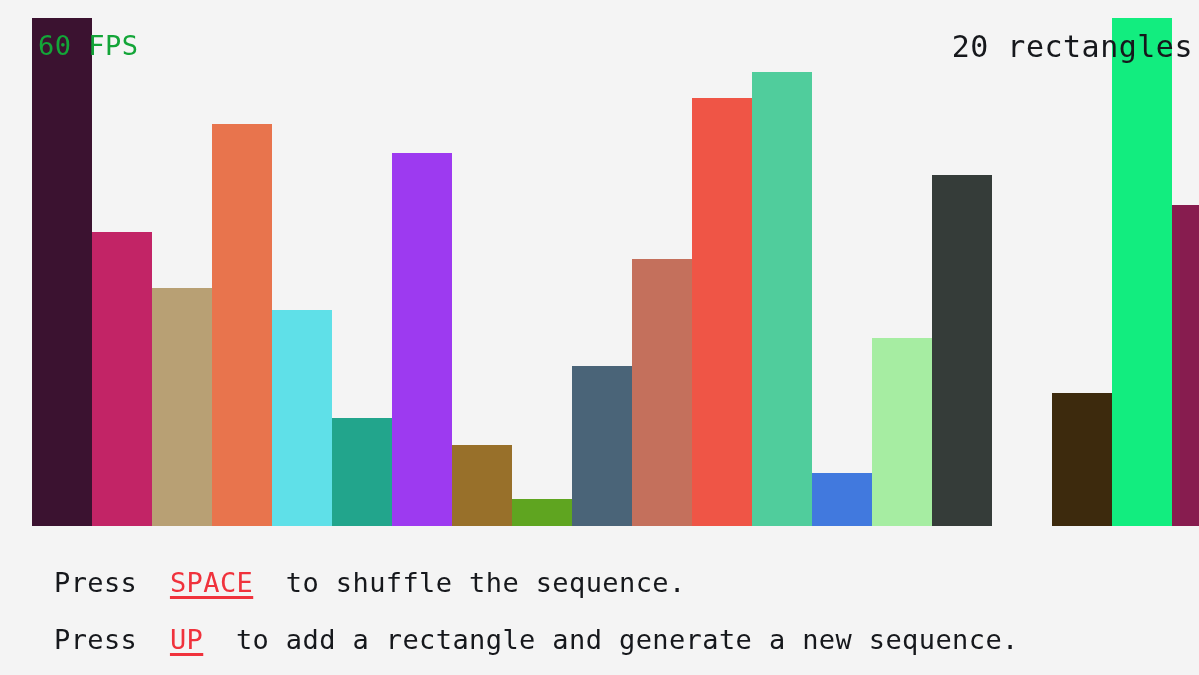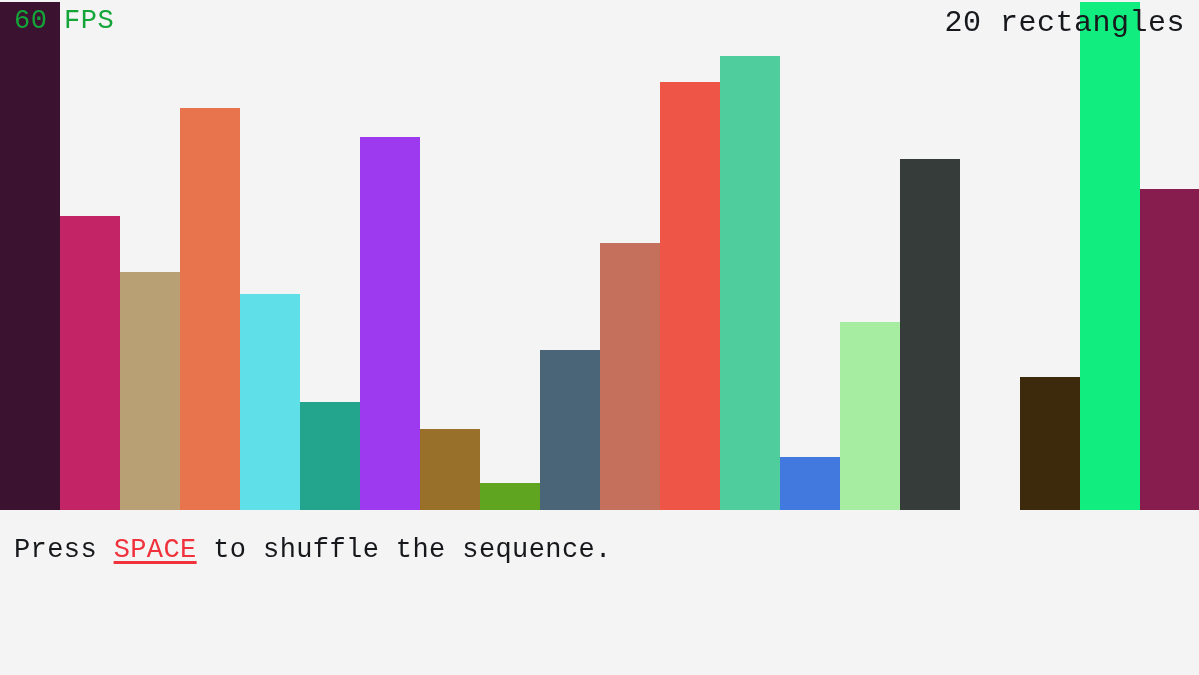--- a/index.html
+++ b/index.html
@@ -1,15 +1,15 @@
 <!DOCTYPE html>
 <html><head>
 <meta charset="utf-8">
 <style>
-  * { margin: 0; padding: 0; box-sizing: border-box; font-family: Liberation Mono, monospace; }
+  * { margin: 8px; padding: 0; box-sizing: border-box; }
 
   html, body {
     width: 1199px;
     height: 675px;
     overflow: hidden;
   }
 
   body {
     background: #f4f4f4;
     font-family: "DejaVu Sans Mono", "Liberation Mono", monospace;
@@ -105,13 +105,14 @@
     <div class="bar" style="left: 1080px; width: 60px; height: 508px; background: rgb(18, 237, 127);"></div>
     <div class="bar" style="left: 1140px; width: 60px; height: 321px; background: rgb(135, 28, 79);"></div>
   </div>
 
 <div id="fps-counter" style="color: rgb(19, 165, 56);">60 FPS</div>
 
 <div id="rect-count" style="color: rgb(22, 24, 28);">20 rectangles</div>
 
 <div id="instructions">
     <div class="instruction-line"><span>Press </span><span class="key" style="color: rgb(240, 50, 60); text-decoration-color: rgb(240, 50, 60);">SPACE</span><span> to shuffle the sequence.</span></div>
+    <div class="instruction-line"><span>Press </span><span class="key" style="color: rgb(240, 50, 60); text-decoration-color: rgb(240, 50, 60);">UP</span><span> to add a rectangle and generate a new sequence.</span></div>
   </div>
 
 </body></html>

